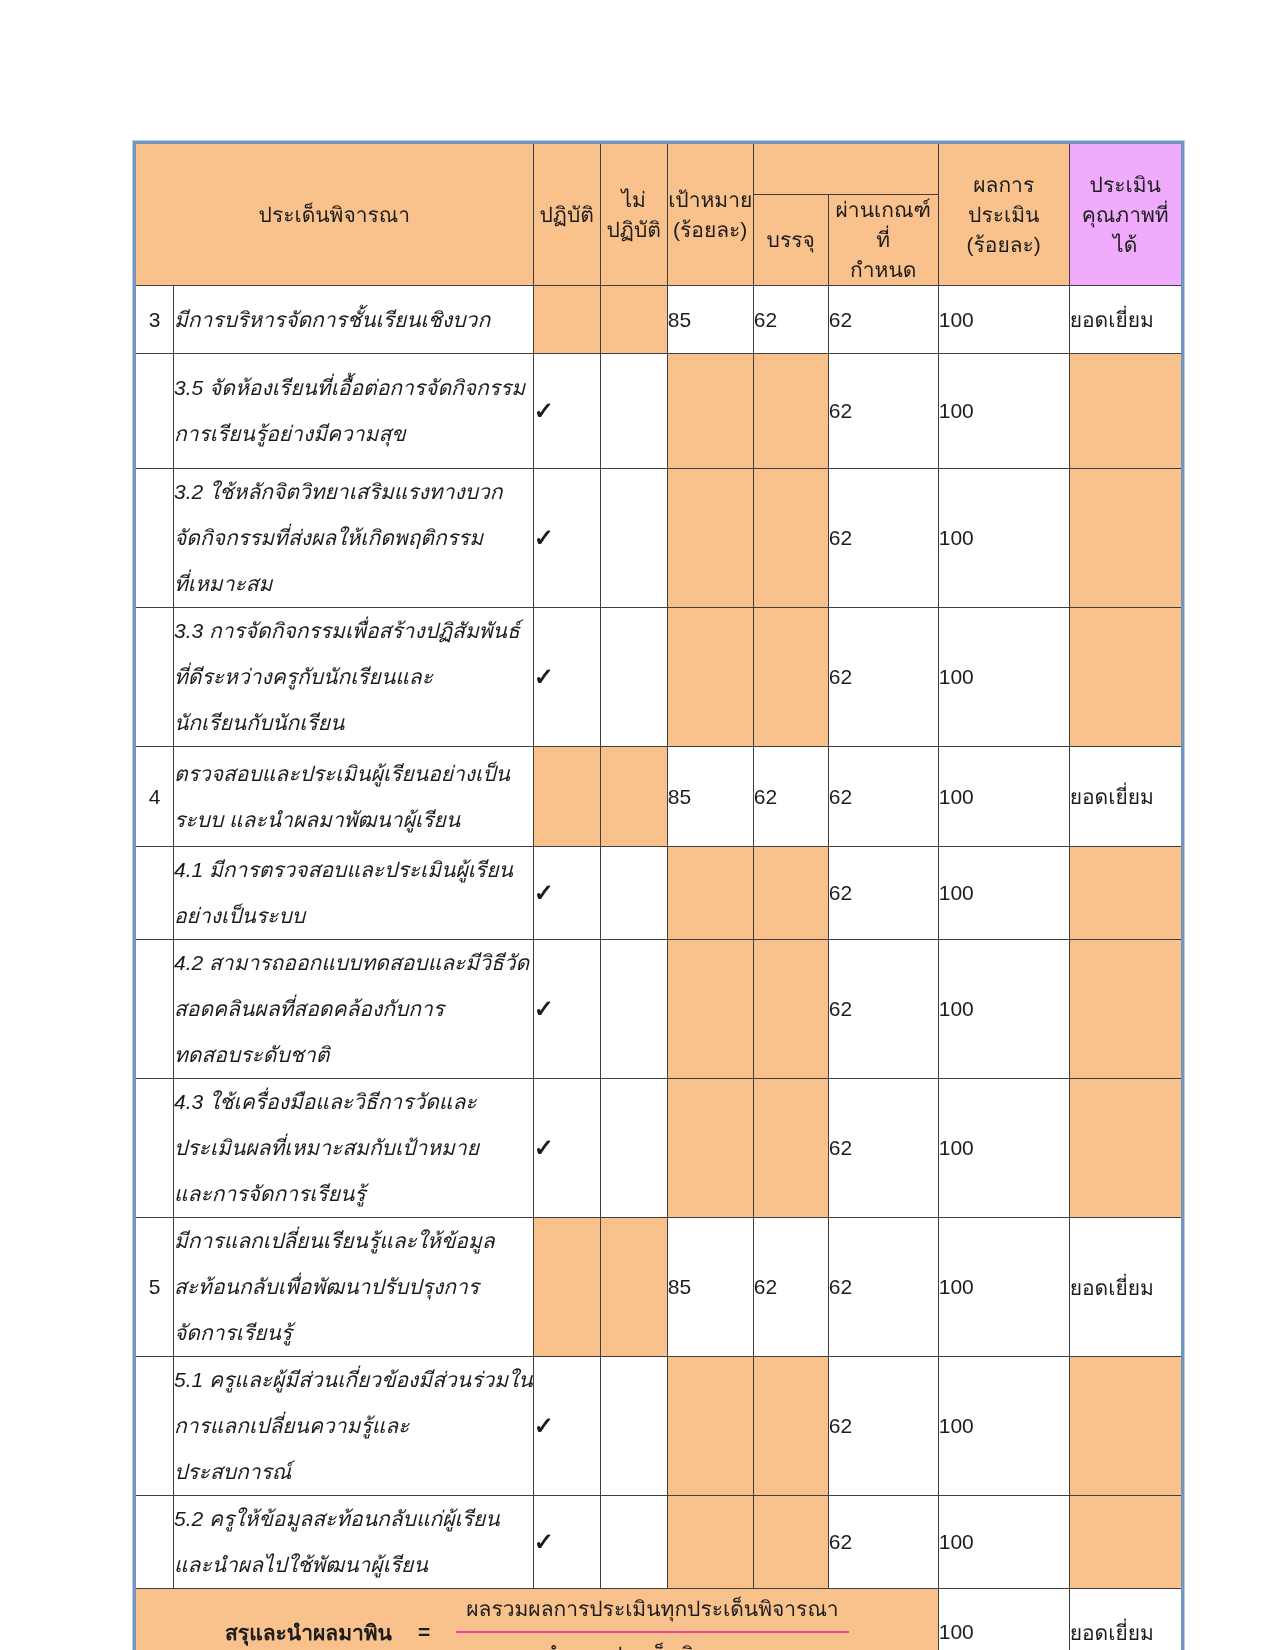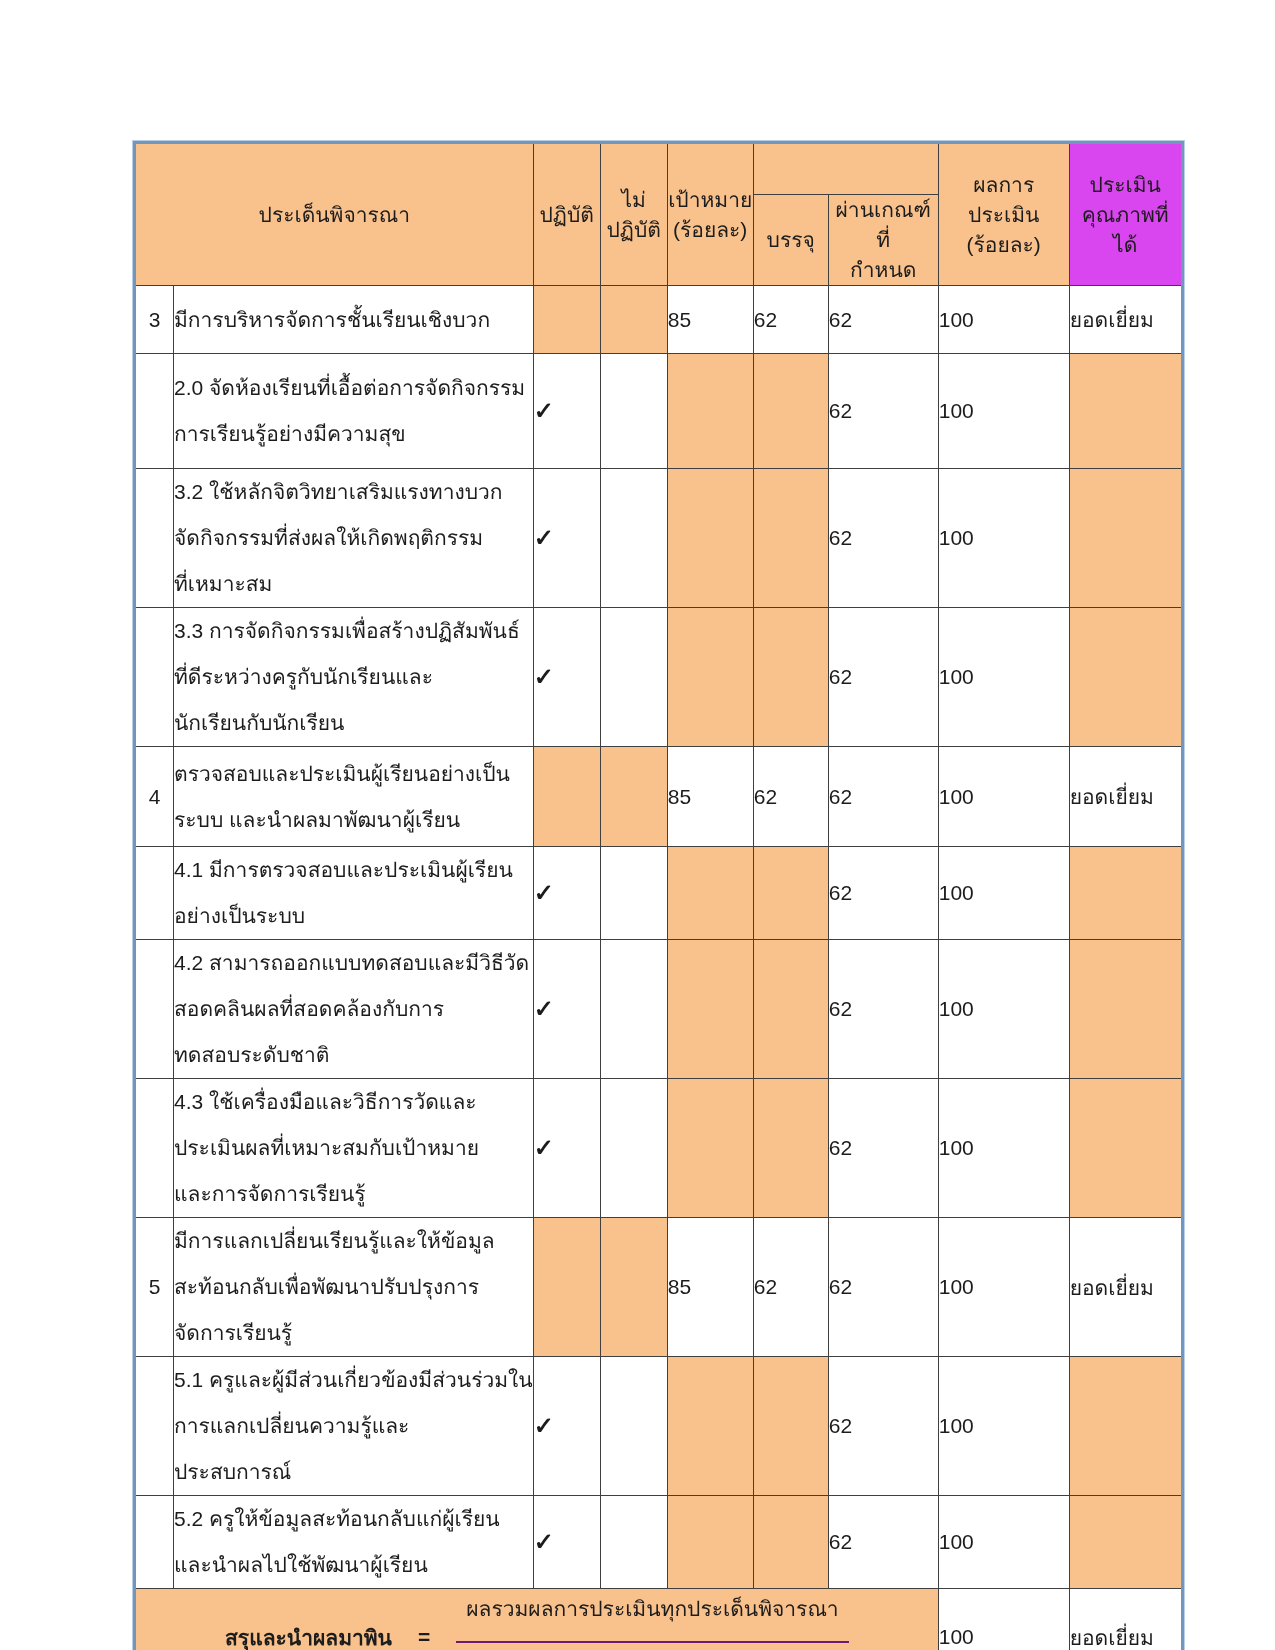--- a/index.html
+++ b/index.html
@@ -22,35 +22,35 @@
   table.eval td, table.eval th{
     border:1px solid #3f3f3f;
     padding:0;
     font-size:21px;
     font-weight:normal;
     vertical-align:middle;
     overflow:hidden;
   }
   .on{background:#F9C28C;}
   th{background:#F9C28C;font-weight:bold;}
-  th.white{background:#d946ef;}
+  th.white{background:#f0abfc;}
   .hline{line-height:30px;text-align:center;}
   th.vtop{vertical-align:top;padding-top:8px;}
   td.num{vertical-align:top;text-align:center;padding-top:9px;}
-  td.desc{vertical-align:top;text-align:left;padding:6px 4px 4px 8px;}
+  td.desc{vertical-align:top;text-align:left;padding:6px 4px 4px 8px;font-style:italic;}
   td.desc .ln{line-height:46px;white-space:nowrap;}
   td.desc .ln.indent{}
   td.c{vertical-align:middle;}
   .check{font-size:24px;font-weight:bold;}
   td.sum{vertical-align:middle;}
   .sumwrap{display:flex;align-items:center;justify-content:center;gap:26px;}
   .sumlabel{font-weight:bold;}
   .sumeq{font-weight:bold;}
   .frac{text-align:center;}
-  .frac .numer{line-height:40px;border-bottom:2px solid #701a75;padding:0 10px 12px 10px;}
+  .frac .numer{line-height:40px;border-bottom:2px solid #ec4899;padding:0 10px 2px 10px;}
   .frac .denom{line-height:40px;padding-top:2px;}
 </style>
 </head>
 <body>
 
 <div class="page">
   <table class="eval">
     <colgroup>
       <col style="width:39px">
         <col style="width:331px">
@@ -109,21 +109,21 @@
       <td class="c">85</td>
       <td class="c">62</td>
       <td class="c">62</td>
       <td class="c">100</td>
       <td class="c">ยอดเยี่ยม</td>
     </tr>
 
     <tr style="height:115px">
       <td></td>
       <td class="desc">
-        <div class="ln">2.0 จัดห้องเรียนที่เอื้อต่อการจัดกิจกรรม</div>
+        <div class="ln">3.5 จัดห้องเรียนที่เอื้อต่อการจัดกิจกรรม</div>
         <div class="ln indent">การเรียนรู้อย่างมีความสุข</div>
       </td>
       <td class="c"><span class="check">✓</span></td>
       <td></td>
       <td class="on"></td>
       <td class="on"></td>
       <td class="c">62</td>
       <td class="c">100</td>
       <td class="on"></td>
     </tr>

